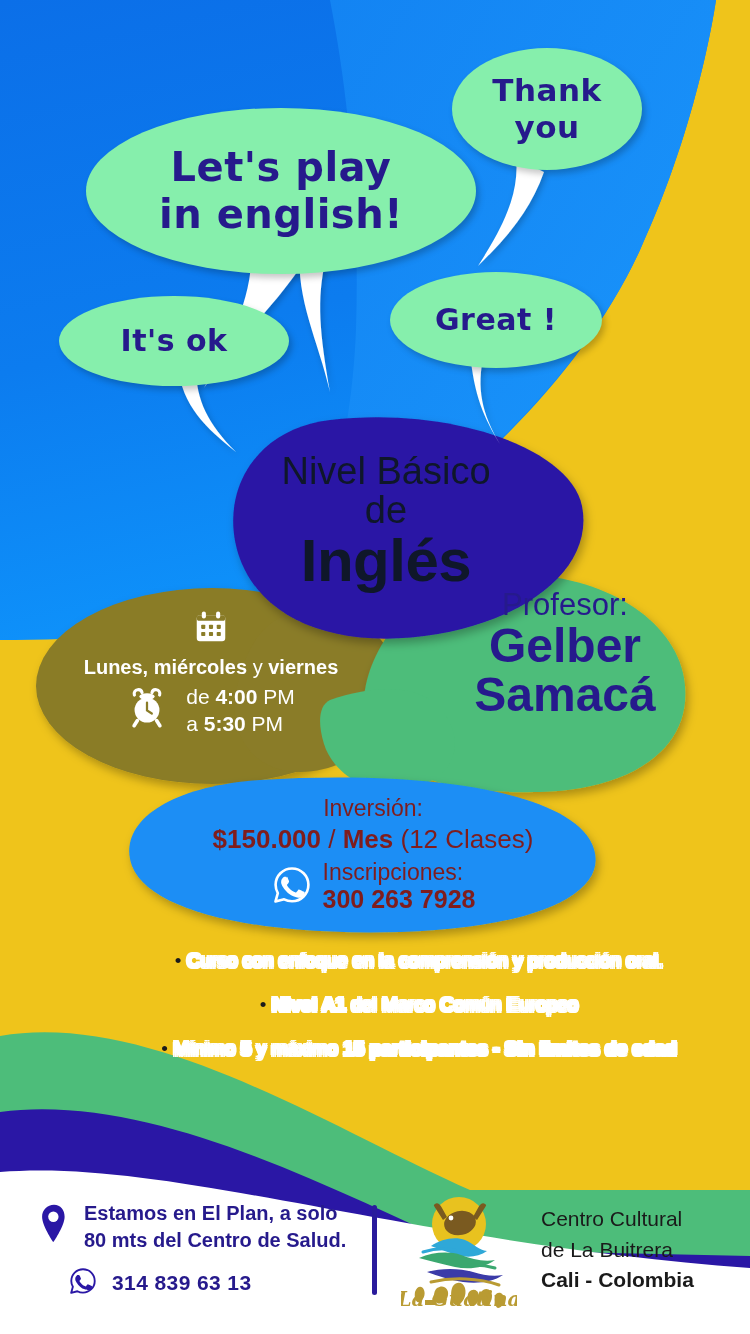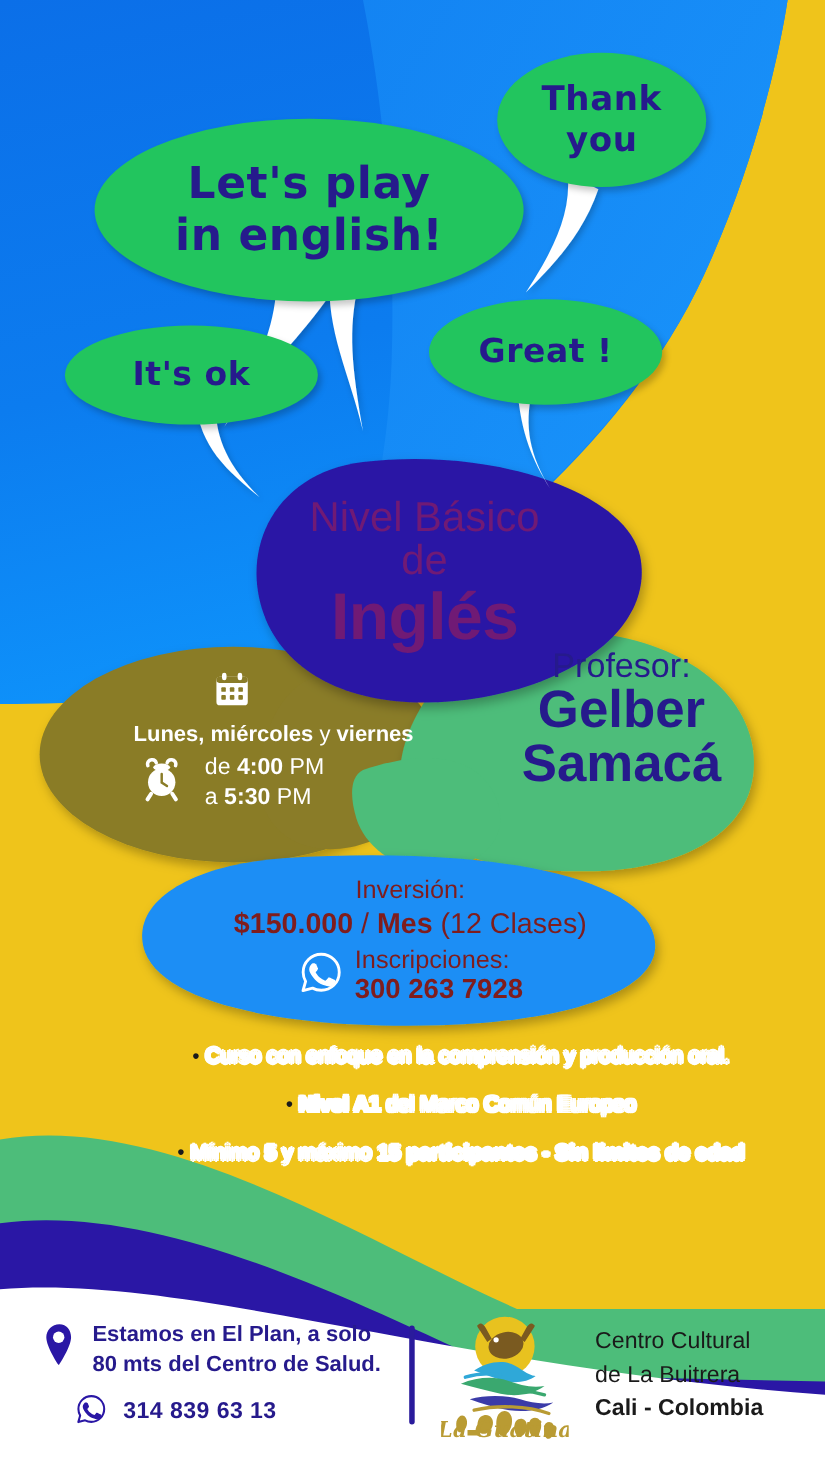--- a/index.html
+++ b/index.html
@@ -15,21 +15,21 @@
     overflow:hidden;
     background:#ffffff;
   }
   
   .bg-layer{position:absolute;inset:0;}
   .bg-svg{position:absolute;top:0;left:0;width:750px;height:1334px;display:block;}
 
   
   .bubble{
     position:absolute;
-    background:#22c55e;
+    background:#86efac;
     color:#261a8c;
     display:flex;
     align-items:center;
     justify-content:center;
     text-align:center;
     border-radius:50%;
     filter:drop-shadow(3px 4px 3px rgba(0,0,0,.22));
     font-family:"DejaVu Sans", sans-serif;
     font-weight:700;
     line-height:1.18;
@@ -50,21 +50,21 @@
   #bubble-great{
     left:390px; top:272px; width:212px; height:96px;
     font-size:30px;
   }
 
   
   #title-block{
     position:absolute;
     left:236px; top:452px; width:300px;
     text-align:center;
-    color:#701a75;
+    color:#0f172a;
     z-index:6;
   }
   #title-line1{font-size:38px;line-height:1.02;font-weight:400;}
   #title-line2{font-size:38px;line-height:1.05;font-weight:400;}
   #title-line3{font-size:60px;line-height:1.05;font-weight:700;letter-spacing:-.5px;margin-top:-2px;}
 
   
   #professor-block{
     position:absolute;
     left:430px; top:588px; width:270px;
@@ -78,21 +78,21 @@
 
   
   #schedule-block{
     position:absolute;
     left:46px; top:608px; width:330px;
     color:#ffffff;
     z-index:6;
     text-align:center;
   }
   #schedule-days{
-    font-size:20px;font-weight:400;margin-top:6px;white-space:nowrap;text-align:right;
+    font-size:20px;font-weight:400;margin-top:6px;white-space:nowrap;
   }
   #schedule-days b{font-weight:700;}
   .sched-times{
     display:flex;align-items:center;justify-content:center;gap:19px;margin-top:4px;
   }
   .sched-times .times{ text-align:left; }
   .sched-time{font-size:21px;line-height:1.3;}
   .sched-time b{font-weight:700;}
   .cal-icon{display:block;margin:0 auto;}
 

